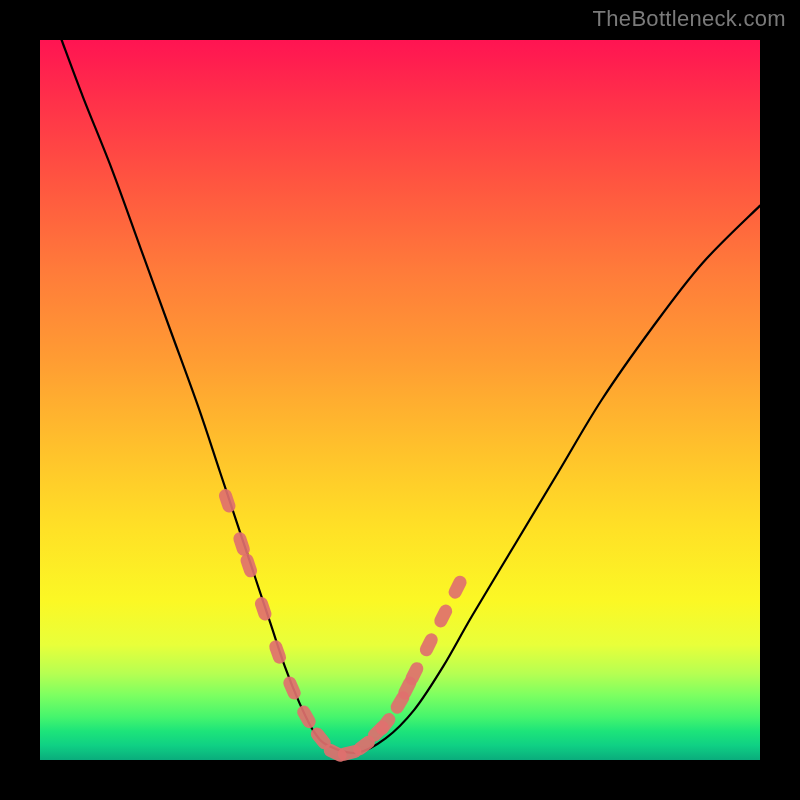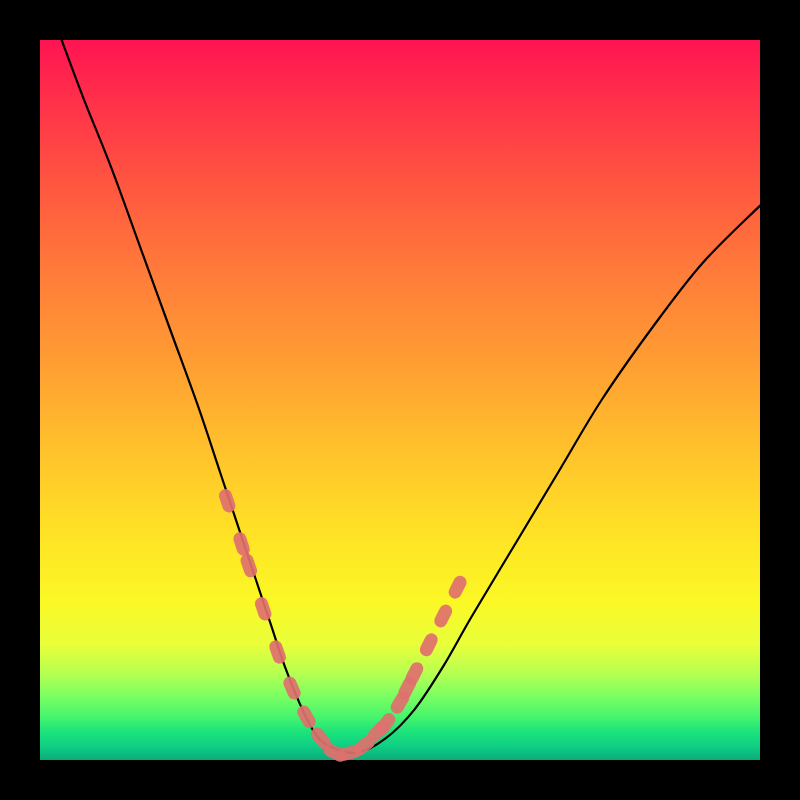--- a/index.html
+++ b/index.html
@@ -89,13 +89,14 @@
           <rect x="333.60" y="677.50" width="24" height="13" rx="6.5" ry="6.5" fill="#e0706e" opacity="0.92" transform="rotate(-53.1 345.60 684.00)"></rect>
           <rect x="348.00" y="655.90" width="24" height="13" rx="6.5" ry="6.5" fill="#e0706e" opacity="0.92" transform="rotate(-59.0 360.00 662.40)"></rect>
           <rect x="355.20" y="641.50" width="24" height="13" rx="6.5" ry="6.5" fill="#e0706e" opacity="0.92" transform="rotate(-63.4 367.20 648.00)"></rect>
           <rect x="362.40" y="627.10" width="24" height="13" rx="6.5" ry="6.5" fill="#e0706e" opacity="0.92" transform="rotate(-63.4 374.40 633.60)"></rect>
           <rect x="376.80" y="598.30" width="24" height="13" rx="6.5" ry="6.5" fill="#e0706e" opacity="0.92" transform="rotate(-63.4 388.80 604.80)"></rect>
           <rect x="391.20" y="569.50" width="24" height="13" rx="6.5" ry="6.5" fill="#e0706e" opacity="0.92" transform="rotate(-63.4 403.20 576.00)"></rect>
           <rect x="405.60" y="540.70" width="24" height="13" rx="6.5" ry="6.5" fill="#e0706e" opacity="0.92" transform="rotate(-63.4 417.60 547.20)"></rect>
         </g>
     </svg>
   </div>
+  <div class="watermark">TheBottleneck.com</div>
 </div>
 
 </body></html>

